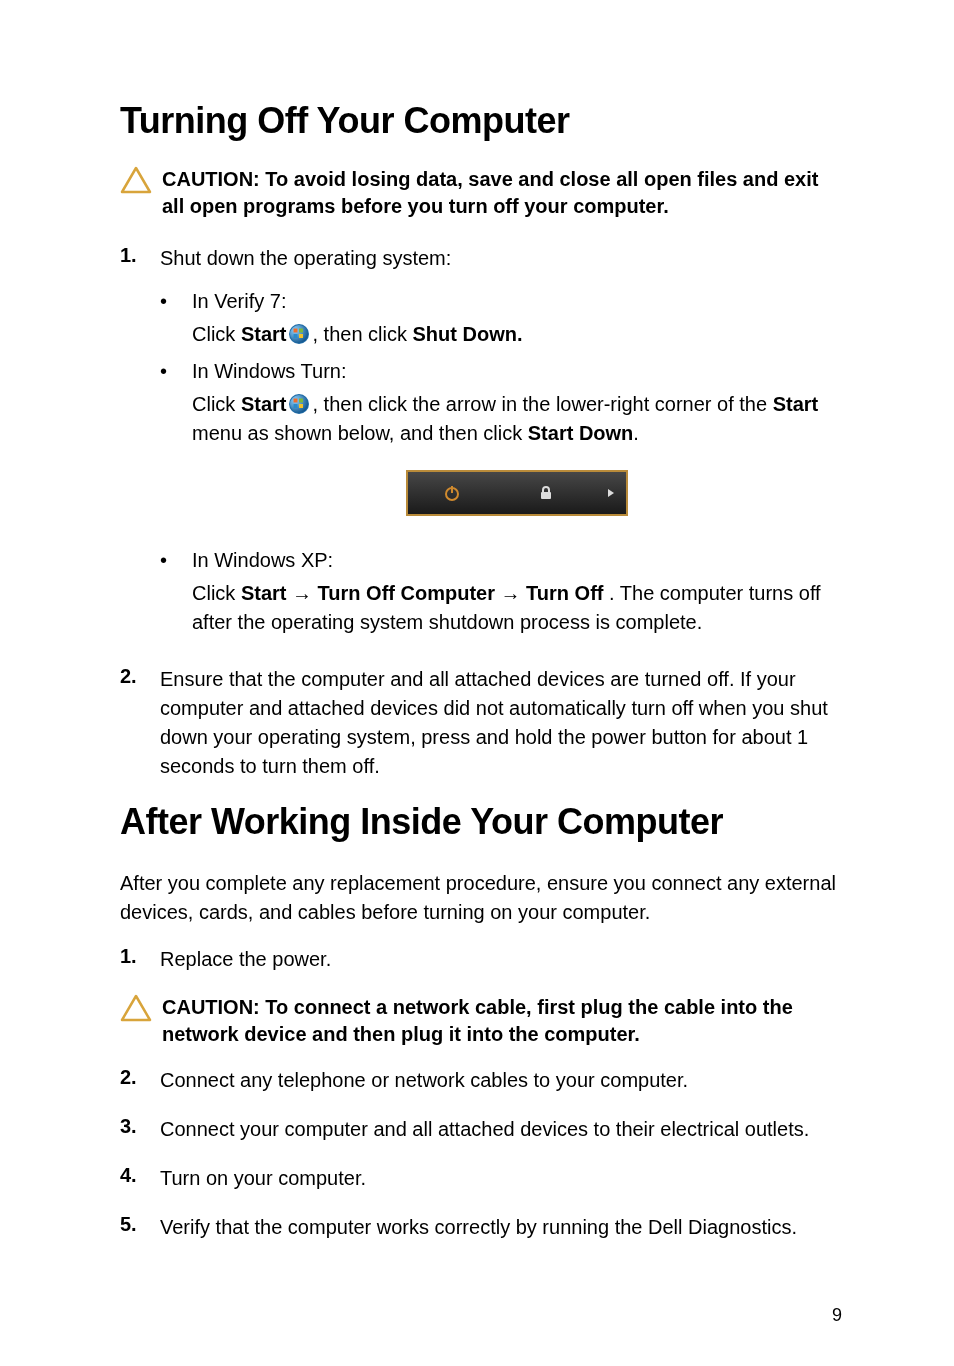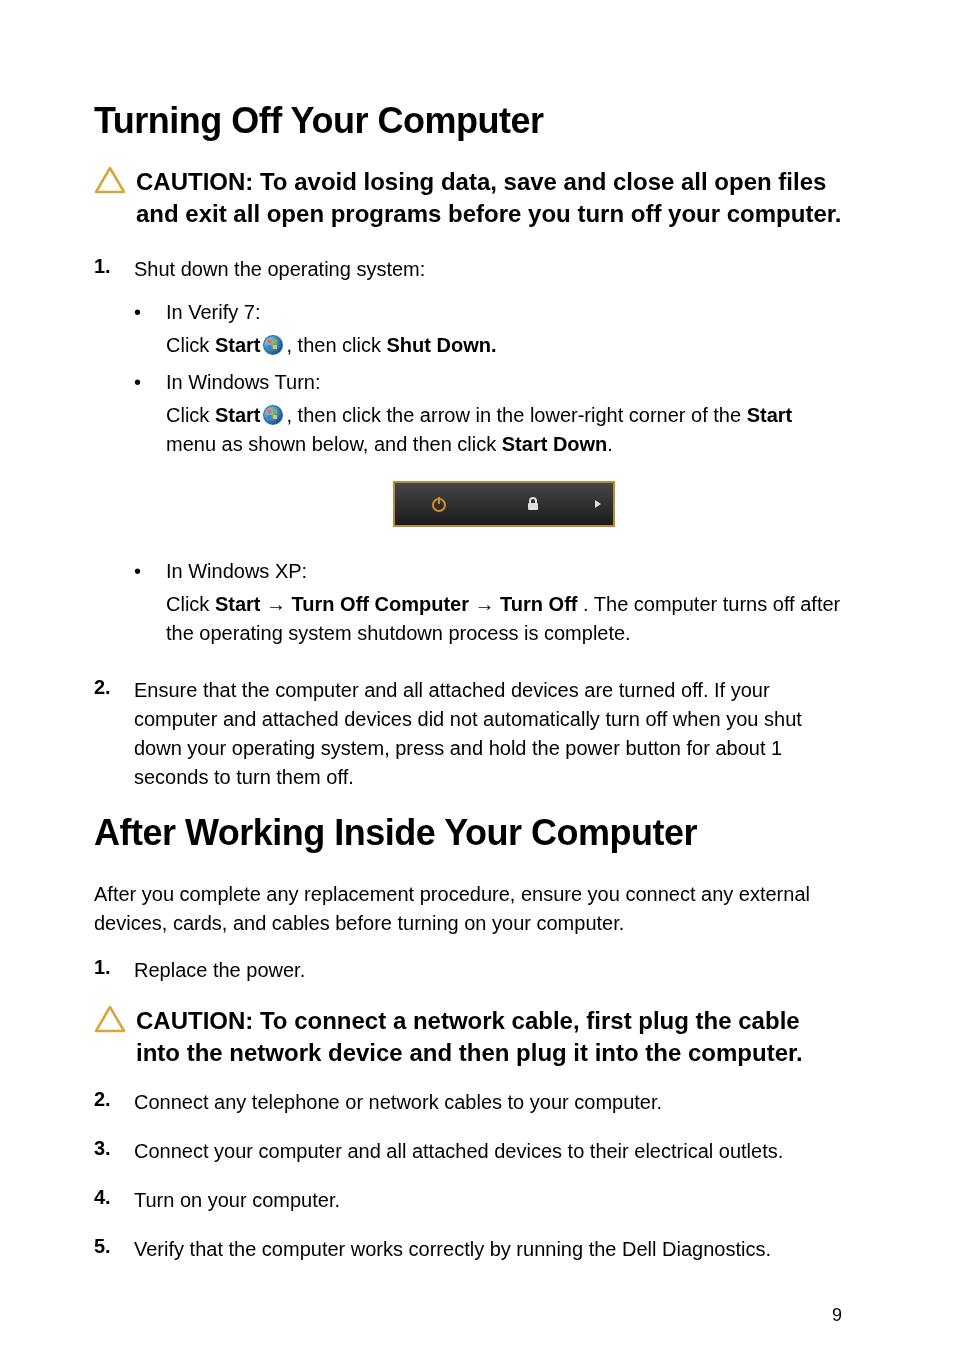--- a/index.html
+++ b/index.html
@@ -7,21 +7,21 @@
     margin: 0;
     font-family: "Segoe UI", "Helvetica Neue", Arial, sans-serif;
     color: #000;
     background: #fff;
   }
   .page {
     width: 954px;
     height: 1366px;
     position: relative;
     box-sizing: border-box;
-    padding: 100px 112px 60px 94px;
+    padding: 100px 112px 60px 120px;
   }
   h1 {
     font-family: "Segoe UI Semibold", "Helvetica Neue", Arial, sans-serif;
     font-weight: 600;
     font-size: 36px;
     letter-spacing: -0.5px;
     margin: 0 0 24px 0;
   }
   .caution-row {
     display: flex;
@@ -35,21 +35,21 @@
     margin-bottom: 18px;
   }
   .caution-icon {
     flex: 0 0 auto;
     width: 32px;
     height: 28px;
   }
   .caution-text {
     font-family: "Segoe UI", Arial, sans-serif;
     font-weight: 700;
-    font-size: 24px;
+    font-size: 20px;
     line-height: 1.35;
   }
   .body-text {
     font-size: 20px;
     line-height: 1.45;
     margin: 0 0 18px 0;
   }
   ol.num {
     list-style: none;
     padding: 0;

